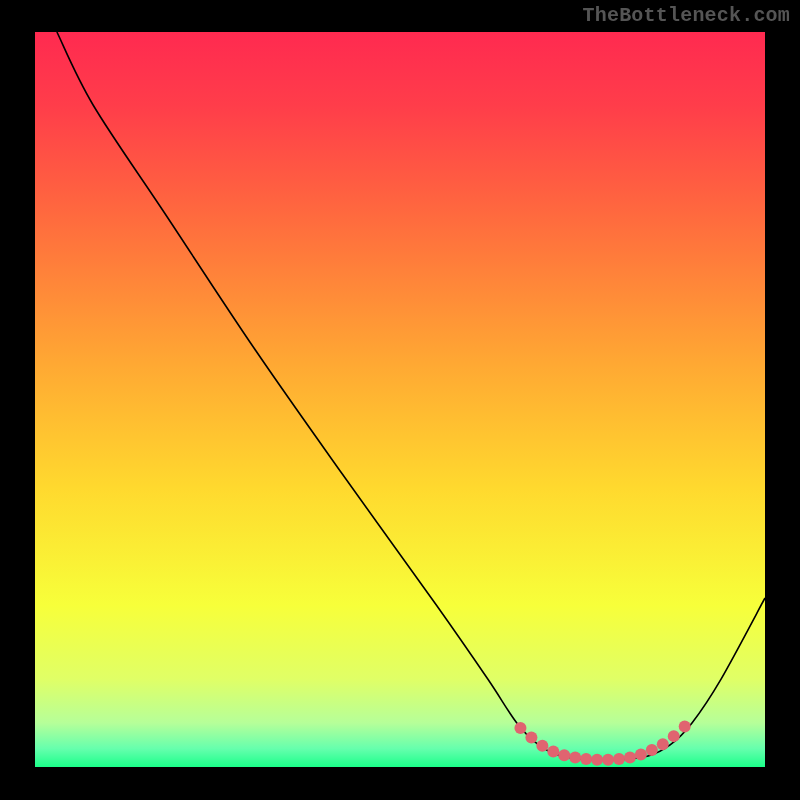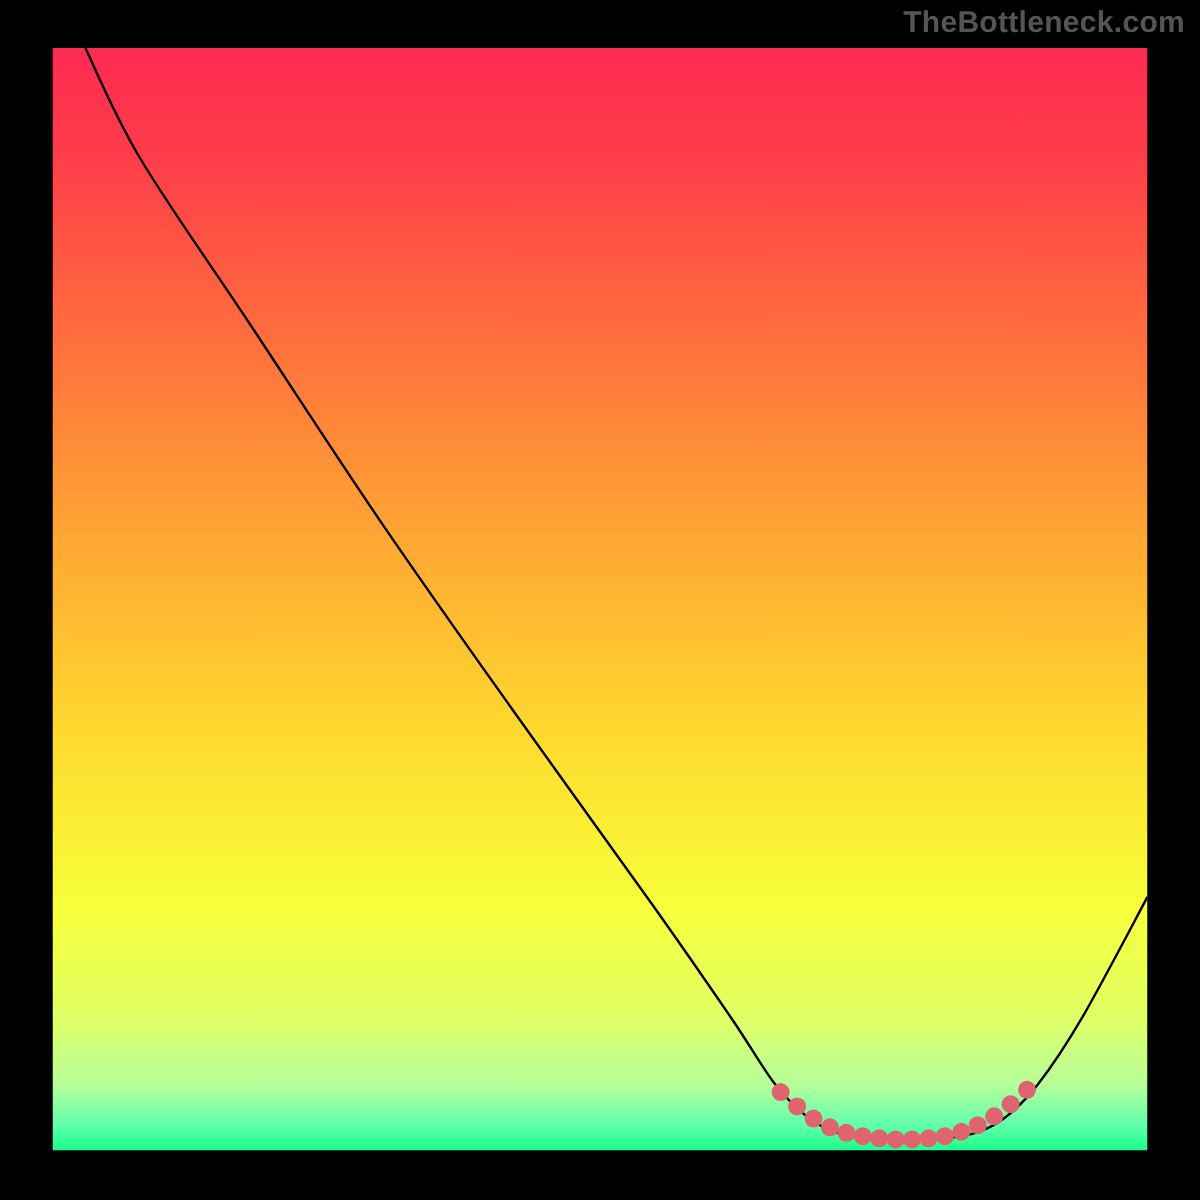--- a/index.html
+++ b/index.html
@@ -19,20 +19,21 @@
   }
   .watermark {
     position: absolute;
     top: 4px;
     right: 10px;
     color: #555;
     font-size: 20px;
     font-weight: 600;
     letter-spacing: 0.2px;
     user-select: none;
+    font-family: Liberation Mono, monospace;
   }
   .plot-wrap {
     position: absolute;
     left: 35px;
     top: 32px;
     width: 730px;
     height: 735px;
     background: #000;
   }
   svg {

